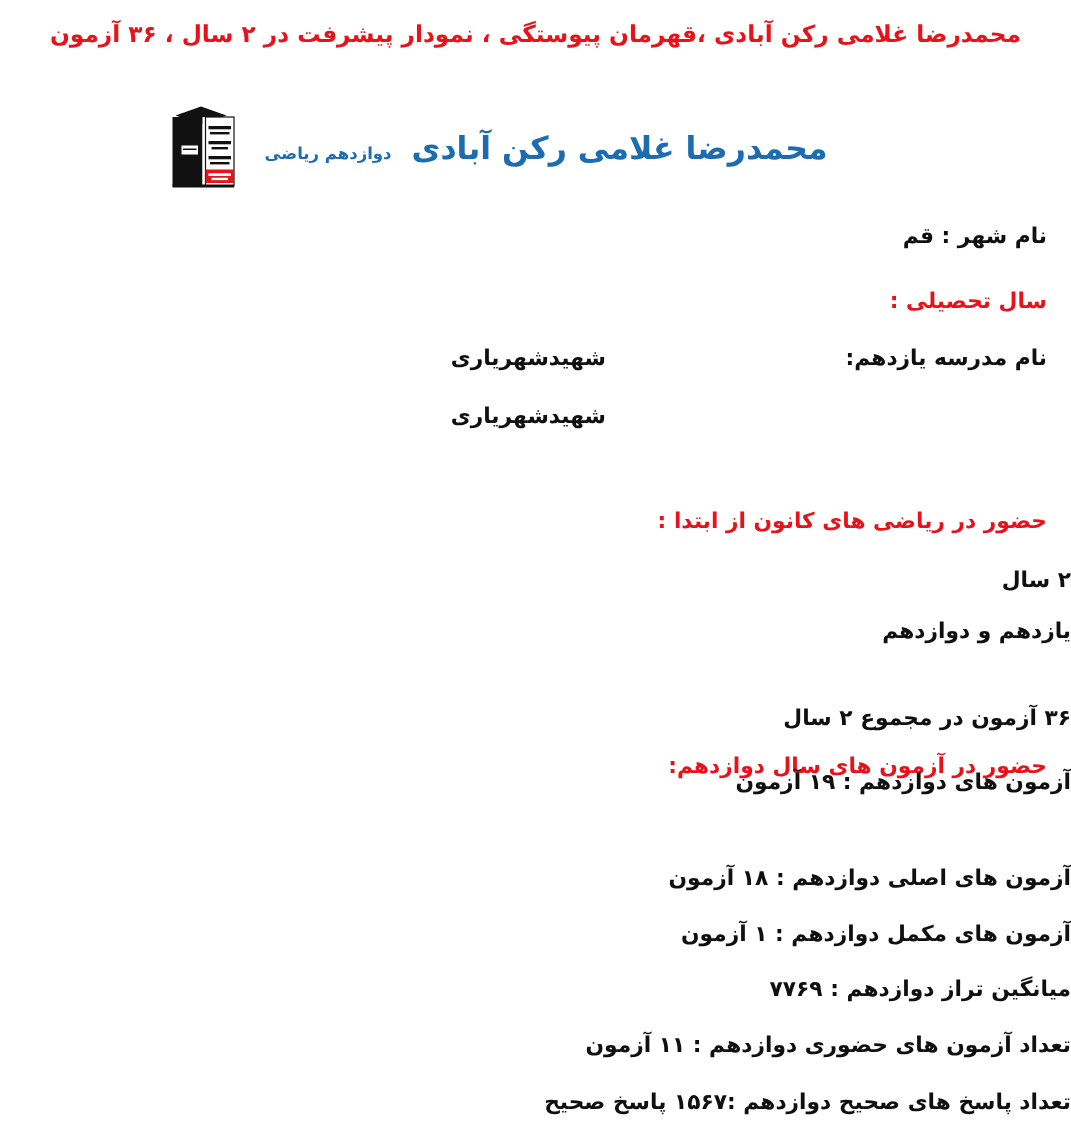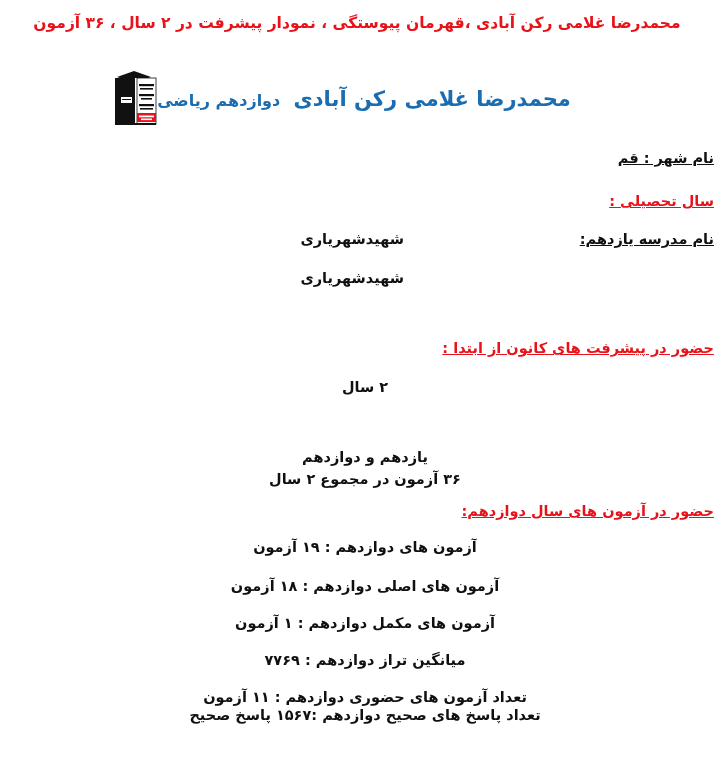--- a/index.html
+++ b/index.html
@@ -59,40 +59,39 @@
     width: 700px;
     text-align: center;
     color: #1B6CB0;
     font-weight: bold;
     font-size: 21px;
     line-height: 30px;
     direction: rtl;
     white-space: nowrap;
   }
   .student-heading .grade {
-    font-size: 16px;
+    font-size: 11px;
     padding-right: 6px;
   }
 
   
   .info-line {
     position: absolute;
     right: 0;
     width: 706px;
     padding-left: 0;
-    padding-right: 0;
+    padding-right: 16px;
     text-align: right;
     direction: rtl;
     font-weight: bold;
     font-size: 14.5px;
     line-height: 22px;
     white-space: nowrap;
     box-sizing: border-box;
     padding-inline-end: 8px;
-    text-decoration: underline;
   }
   .info-line.black { color: #101010; }
   .info-line.red   { color: #E8131A; }
 
   
   .school-value {
     position: absolute;
     right: 310px;
     text-align: right;
     direction: rtl;
@@ -102,21 +101,21 @@
     color: #101010;
     white-space: nowrap;
     margin-left: 28px;
   }
 
   
   .stat-line {
     position: absolute;
     right: 0;
     width: 706px;
-    text-align: center;
+    text-align: right;
     direction: rtl;
     font-weight: bold;
     font-size: 14.5px;
     line-height: 22px;
     color: #101010;
     white-space: nowrap;
     box-sizing: border-box;
     padding-inline-end: 8px;
   }
   .stat-line.wide { padding-inline-end: 8px; }
@@ -171,26 +170,26 @@
 
   <div class="info-line black" style="top:147px;">نام شهر : قم</div>
 
   <div class="info-line red" style="top:190px;">سال تحصیلی :</div>
 
   <div class="info-line black" style="top:228px;">نام مدرسه یازدهم:</div>
   <div class="school-value" style="top:228px;">شهیدشهریاری</div>
 
   <div class="school-value" style="top:267px;">شهیدشهریاری</div>
 
-  <div class="info-line red" style="top:337px;">حضور در پیشرفت های کانون از ابتدا :</div>
+  <div class="info-line red" style="top:337px;">حضور در ریاضی های کانون از ابتدا :</div>
   <div class="stat-line" style="top:376px;">۲ سال</div>
-  <div class="stat-line" style="top:410px;margin-top:36px;">یازدهم و دوازدهم</div>
+  <div class="stat-line" style="top:410px;">یازدهم و دوازدهم</div>
   <div class="stat-line" style="top:444px;margin-top:24px;">۳۶ آزمون در مجموع ۲ سال</div>
 
   <div class="info-line red" style="top:500px;">حضور در آزمون های سال دوازدهم:</div>
-  <div class="stat-line" style="top:536px;">آزمون های دوازدهم : ۱۹ آزمون</div>
+  <div class="stat-line" style="top:511px;">آزمون های دوازدهم : ۱۹ آزمون</div>
   <div class="stat-line" style="top:575px;">آزمون های اصلی دوازدهم : ۱۸ آزمون</div>
   <div class="stat-line" style="top:612px;">آزمون های مکمل دوازدهم : ۱ آزمون</div>
   <div class="stat-line" style="top:649px;">میانگین تراز دوازدهم : ۷۷۶۹</div>
   <div class="stat-line" style="top:686px;">تعداد آزمون های حضوری دوازدهم : ۱۱ آزمون</div>
-  <div class="stat-line wide" style="top:704px;">تعداد پاسخ های صحیح دوازدهم :۱۵۶۷ پاسخ صحیح</div>
+  <div class="stat-line wide" style="top:724px;">تعداد پاسخ های صحیح دوازدهم :۱۵۶۷ پاسخ صحیح</div>
 
 </div>
 
 </body></html>

